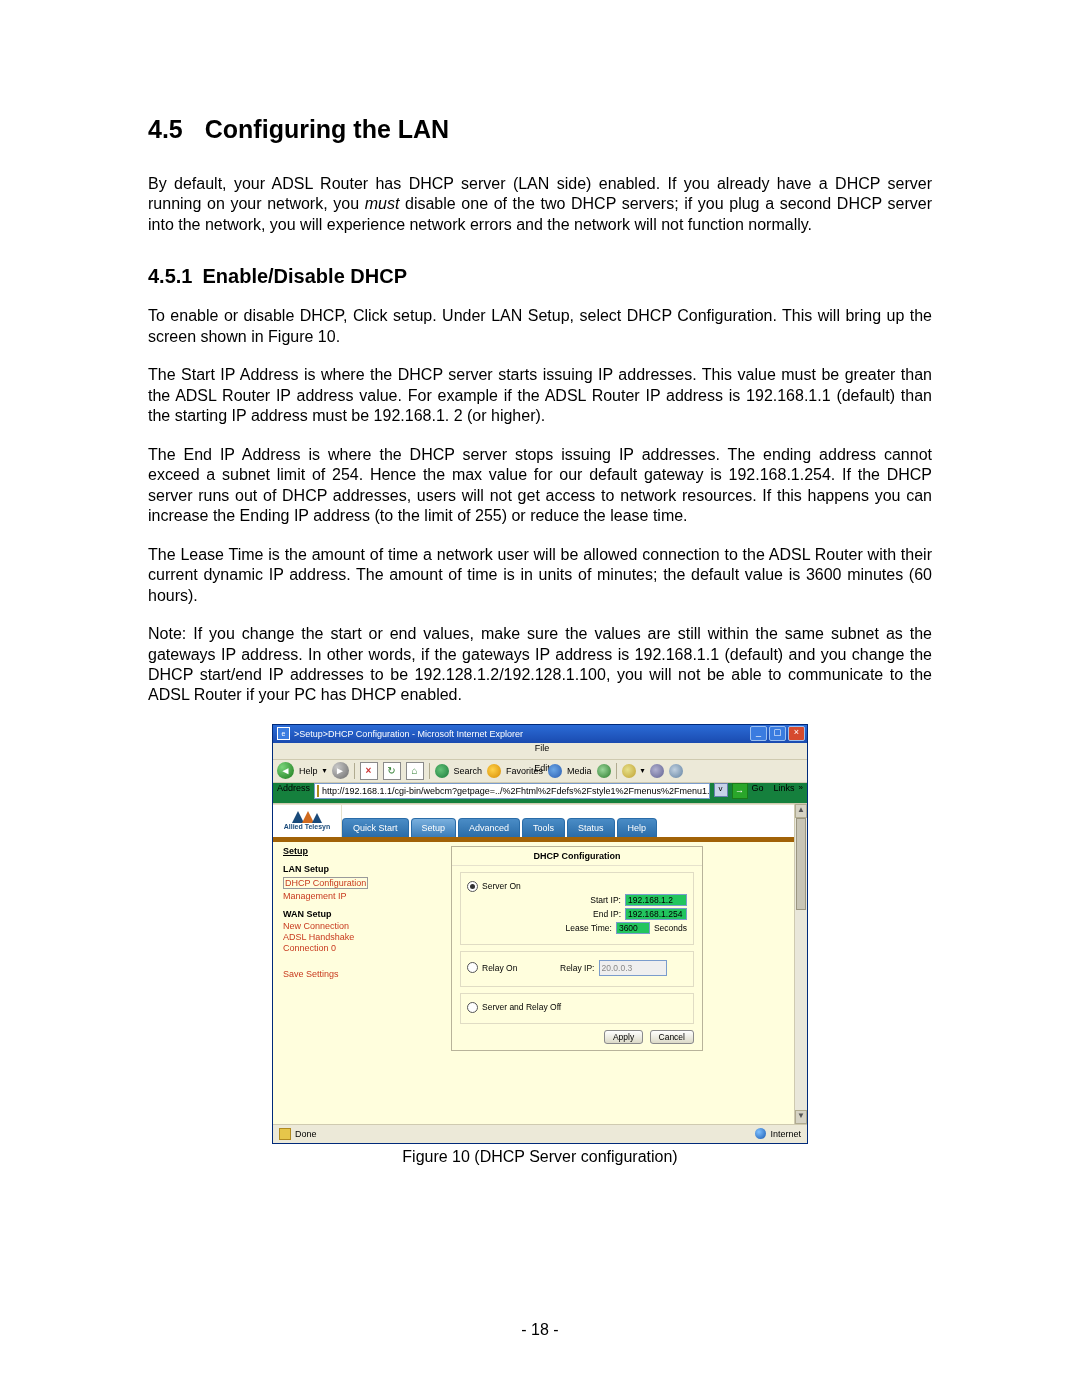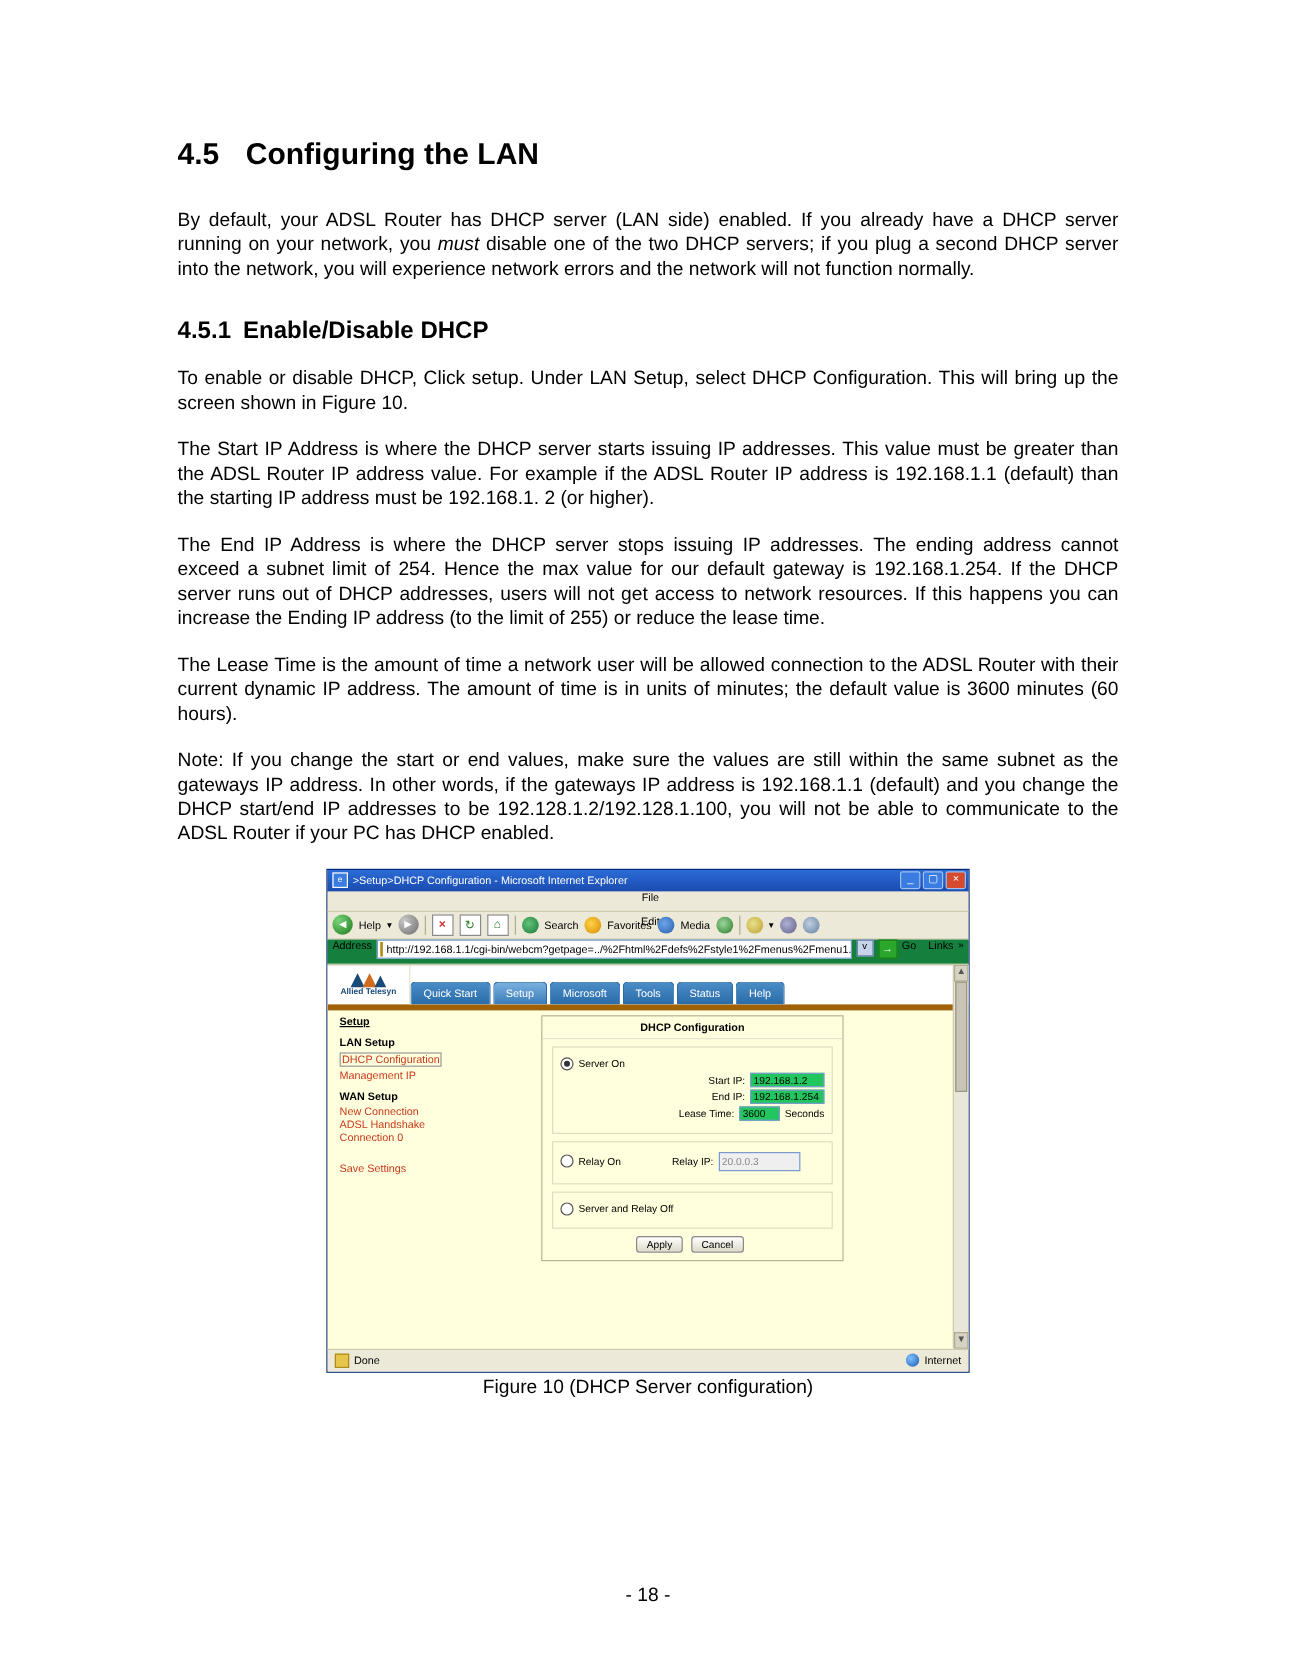--- a/index.html
+++ b/index.html
@@ -293,21 +293,21 @@
   }
   .row .lbl { width: 72px; }
   .kv { display:flex; align-items:center; justify-content:flex-end; margin: 2px 0 2px 78px; gap:4px; }
   .kv .k { font-size: 8.5px; }
   .kv input {
     font-size: 8.5px; height: 12px; width: 62px;
     border: 1px solid #7a9ccc; background:#22c55e; padding: 0 2px;
     box-sizing: border-box;
   }
   .kv .unit { font-size: 8.5px; }
-  .btnrow { text-align: center; padding: 2px 8px 0 0; }
+  .btnrow { text-align: right; padding: 2px 8px 0 0; }
   .winbtn {
     font-size: 8.5px;
     border: 1px solid #8a8a8a;
     background: linear-gradient(to bottom,#fff,#dcdac8);
     border-radius: 3px;
     padding: 1px 8px;
     margin-left: 4px;
     cursor: pointer;
   }
 
@@ -421,21 +421,21 @@
           <svg width="30" height="12" viewBox="0 0 30 12">
             <path d="M0 12 L6 0 L12 12 Z" fill="#1a4a7a"></path>
             <path d="M10 12 L16 0 L22 12 Z" fill="#d06a1e"></path>
             <path d="M20 12 L25 2 L30 12 Z" fill="#1a4a7a"></path>
           </svg>
           <span>Allied Telesyn</span>
         </div>
         <div class="tabs">
           <div class="tab std">Quick Start</div>
           <div class="tab active">Setup</div>
-          <div class="tab std">Microsoft</div>
+          <div class="tab std">Advanced</div>
           <div class="tab std">Tools</div>
           <div class="tab std">Status</div>
           <div class="tab std">Help</div>
         </div>
       </div>
 
       <div class="content">
 
         <div class="sidebar">
           <div class="sb-head">Setup</div>

